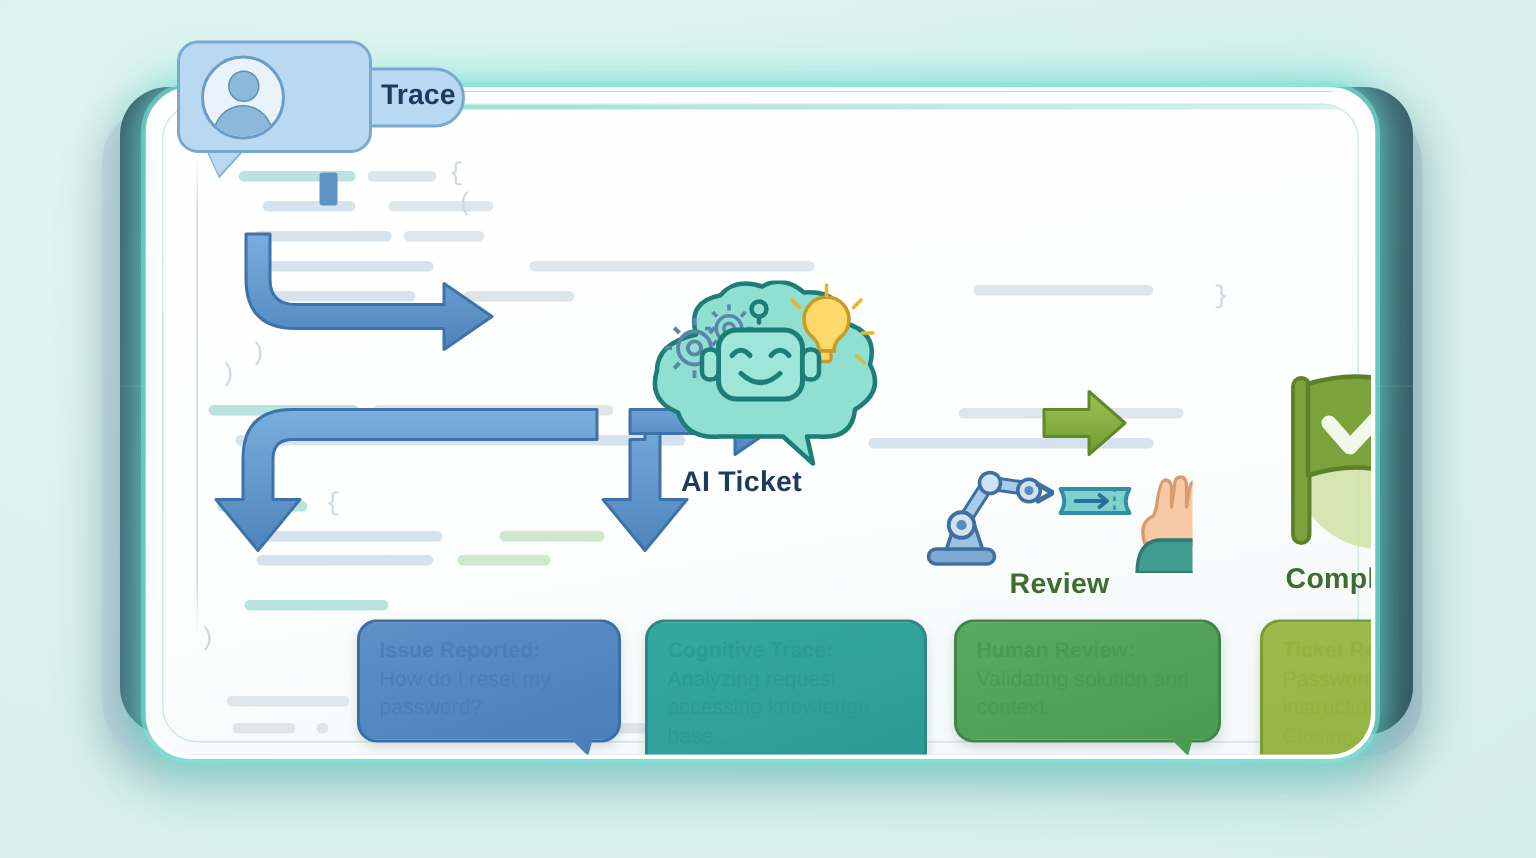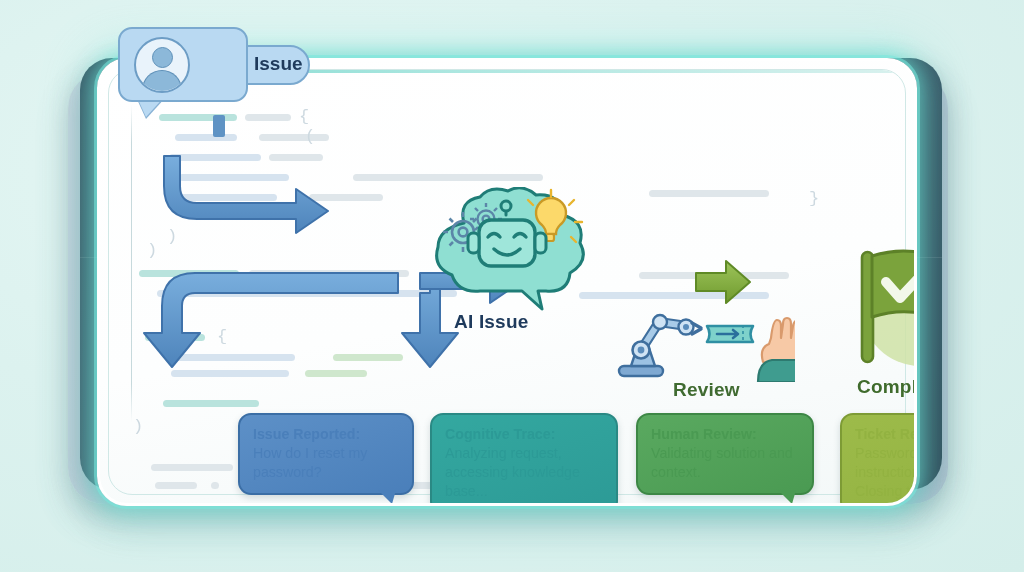--- a/index.html
+++ b/index.html
@@ -339,21 +339,21 @@
 
   <div id="completed-group">
     <svg viewBox="0 0 150 130" width="150" height="130">
       <circle cx="78" cy="62" r="58" fill="#cfe2a6" opacity="0.85"></circle>
       <rect x="20" y="6" width="11" height="110" rx="5.5" fill="#7ba23c" stroke="#5d8128" stroke-width="2.6"></rect>
       <path d="M30 10 q32 -10 62 0 q22 8 32 0 l0 58 q-16 9 -36 2 q-26 -9 -58 1 Z" fill="#7ba33c" stroke="#5d8128" stroke-width="3" stroke-linejoin="round"></path>
       <path d="M44 36 l14 16 l28 -30" fill="none" stroke="#f2f8ea" stroke-width="10" stroke-linecap="round" stroke-linejoin="round"></path>
     </svg>
   </div>
 
-  <div class="node-label" id="label-ai-agent">AI Issue</div>
+  <div class="node-label" id="label-ai-agent">AI Ticket</div>
   <div class="node-label" id="label-handoff">Review</div>
   <div class="node-label" id="label-completed">Completed</div>
 
   <div class="bubble" id="bubble-0">
     <span class="t">Issue Reported:</span>
     <span class="b">How do I reset my password?</span>
     <span class="bubble-tail"></span>
   </div>
   <div class="bubble" id="bubble-1">
     <span class="t">Cognitive Trace:</span>
@@ -374,14 +374,14 @@
 
 <div id="user-stem"></div>
 <div id="user-badge">
   <div id="user-bubble-tail"></div>
   <div id="user-bubble-b"></div>
   <div id="user-bubble-a"></div>
   <div id="user-avatar">
     <div class="head"></div>
     <div class="body"></div>
   </div>
-  <div id="user-text">Issue</div>
+  <div id="user-text">Trace</div>
 </div>
 
 </body></html>

